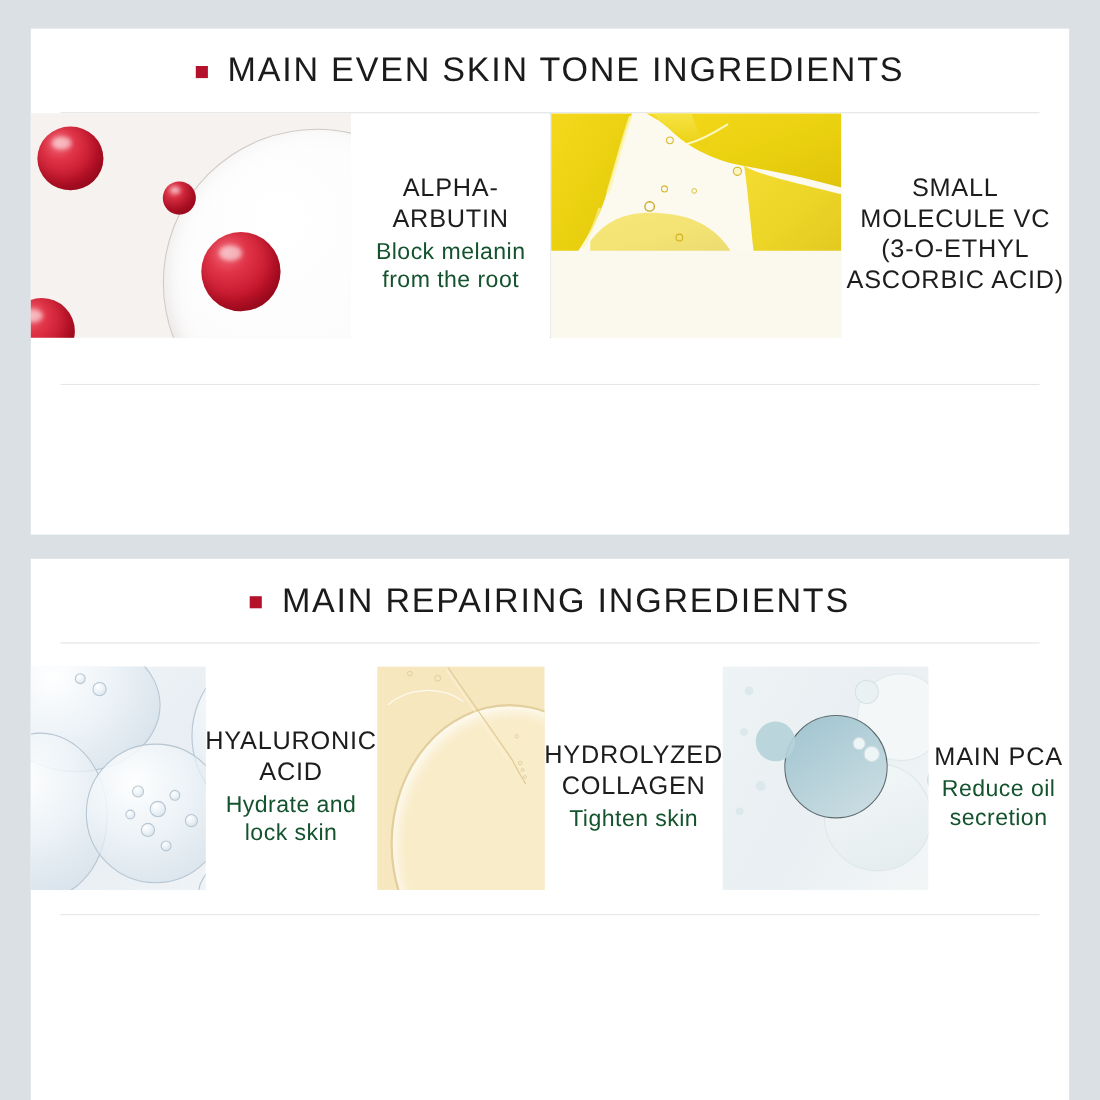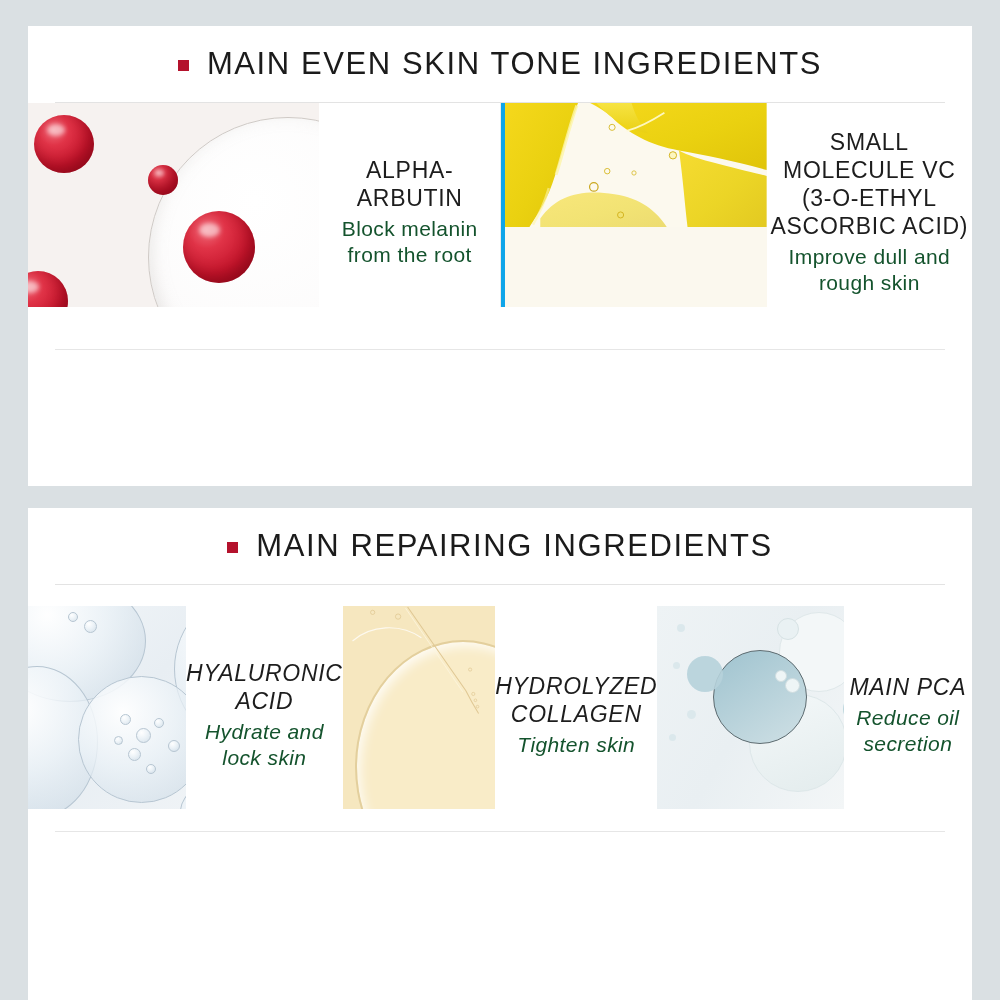--- a/index.html
+++ b/index.html
@@ -68,21 +68,21 @@
   }
   .row-2 .card { width: 50%; }
   .row-3 .card { width: 33.3333%; }
 
   .card {
     box-sizing: border-box;
     display: flex;
     flex-direction: row;
     align-items: center;
   }
-  .row-2 .card + .card { border-left: 5px solid #0ea5e9; }
+  .row-2 .card + .card { border-left: 1px solid #0ea5e9; }
 
   .thumb {
     width: 430px;
     height: 204px;
     position: relative;
     overflow: hidden;
     background: #f4f4f2;
   }
   .row-3 .thumb {
     width: 288px;
@@ -248,37 +248,36 @@
             <circle cx="168" cy="112" r="4.5" fill="none" stroke="#d8bc30" stroke-width="1.6"></circle>
             <circle cx="212" cy="115" r="3.5" fill="none" stroke="#d8bc30" stroke-width="1.4"></circle>
             <circle cx="146" cy="138" r="7" fill="none" stroke="#caa81f" stroke-width="2"></circle>
             <circle cx="276" cy="86" r="6" fill="#fdf6c0" stroke="#d3b31f" stroke-width="1.6"></circle>
             <circle cx="190" cy="184" r="5" fill="none" stroke="#d3b31f" stroke-width="1.6"></circle>
           </svg>
         </div>
         <div class="cap">
           <div class="cap-title">SMALL MOLECULE VC
 (3-O-ETHYL ASCORBIC ACID)</div>
-          <div class="cap-sub">Improve dull and rough skin</div>
         </div>
       </div>
     </div>
 
     <div class="row-bottom-rule" style="margin-top:42px;"></div>
   </div>
 
   <div class="panel" id="panel-bottom">
 
     <div class="section-head">
       <span class="bullet"></span>
       <span class="section-title">MAIN REPAIRING INGREDIENTS</span>
     </div>
     <div class="rule"></div>
 
-    <div class="row row-3" style="padding-top:21px;font-style:italic;">
+    <div class="row row-3" style="padding-top:21px;">
 
       <div class="card">
         <div class="thumb aqua-bg">
           <div class="art">
             <div class="bub" style="left:-34px; top:-26px; width:150px; height:120px;"></div>
             <div class="bub" style="left:146px; top:-18px; width:160px; height:160px;"></div>
             <div class="bub" style="left:-52px; top:60px; width:120px; height:150px;"></div>
             <div class="bub" style="left:50px; top:70px; width:125px; height:125px;"></div>
             <div class="bub" style="left:152px; top:170px; width:110px; height:70px;"></div>
             <div class="bub" style="left:246px; top:120px; width:70px; height:90px;"></div>

